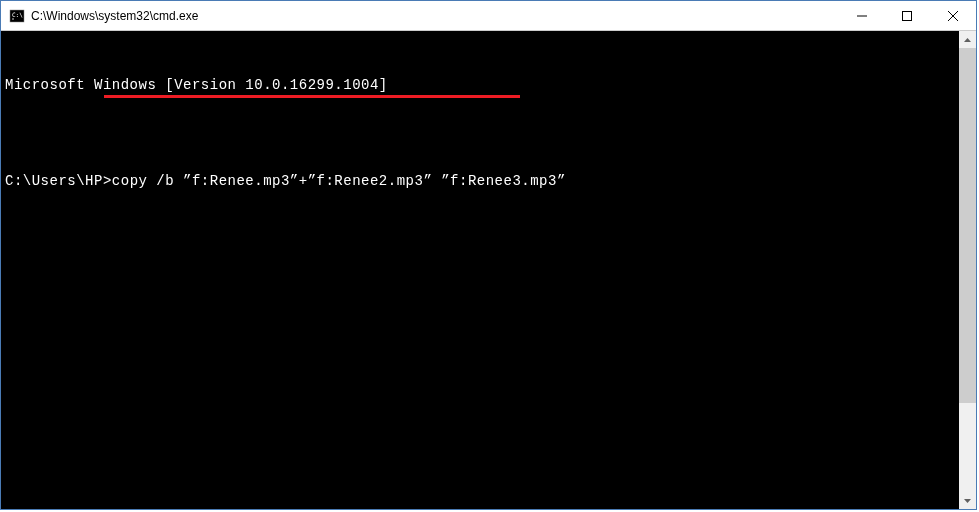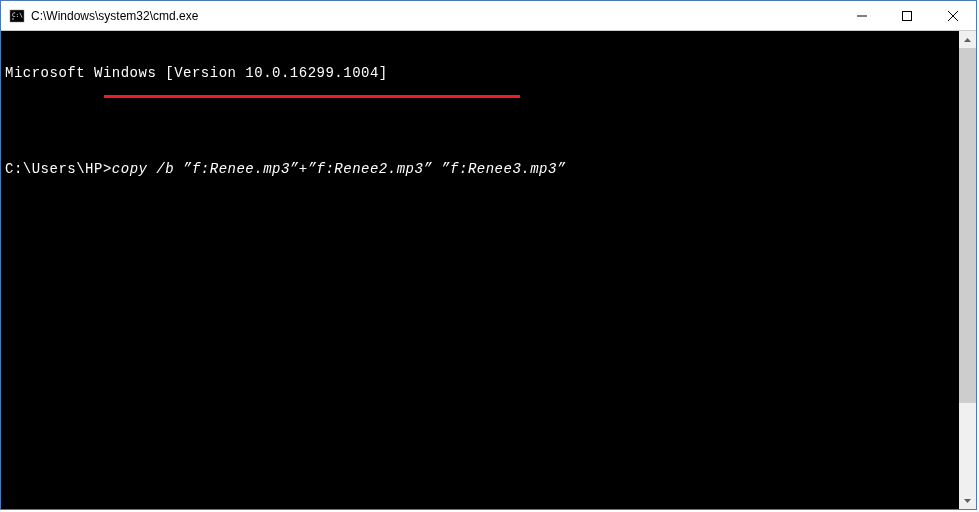--- a/index.html
+++ b/index.html
@@ -72,32 +72,31 @@
       background: #000;
       position: relative;
     }
     .terminal {
       flex: 1;
       background: #000;
       color: #fff;
       font-family: "NSimSun", "SimSun", "Consolas", "Courier New", monospace;
       font-size: 14px;
       line-height: 16px;
-      padding: 2px 4px;
+      padding: 14px 4px;
       white-space: pre;
       letter-spacing: 0.5px;
       border-radius: 26px;
     }
     .terminal-line {
       min-height: 16px;
     }
     .underline-highlight {
       display: inline-block;
       position: relative;
-      font-style: italic;
     }
     .red-underline {
       position: absolute;
       left: 103px;
       top: 64px;
       width: 416px;
       height: 3px;
       background: #ed1c24;
     }
     .scrollbar {

